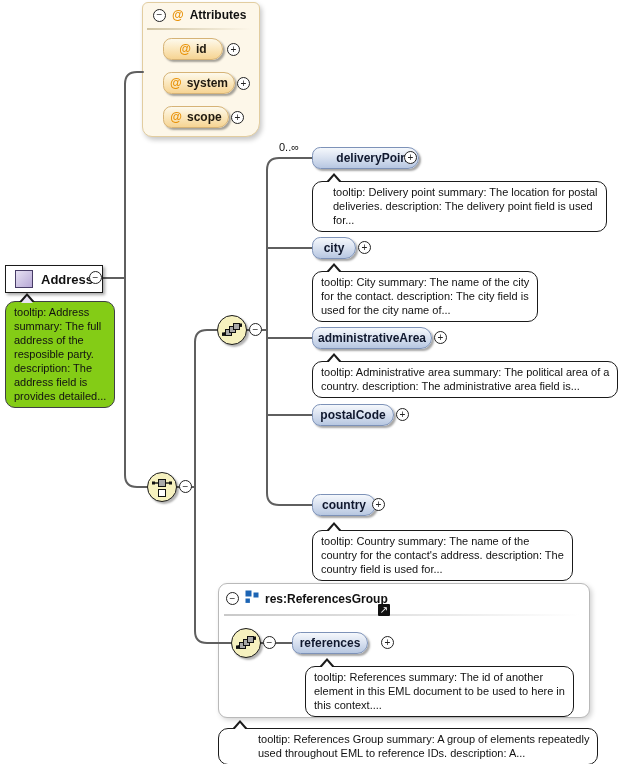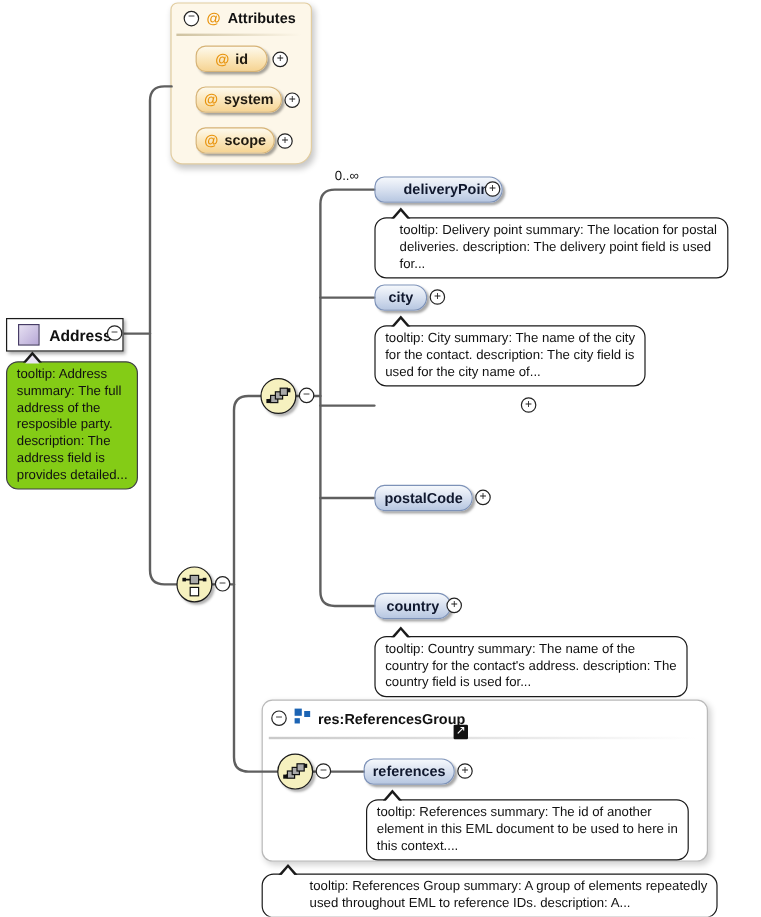--- a/index.html
+++ b/index.html
@@ -154,21 +154,26 @@
 for...</div>
 
   <div class="pill el-pill" style="left:312px;top:237px;width:42px;">
     <span>city</span>
   </div>
   <span class="pm" style="left:358px;top:241px;">+</span>
   <div class="tooltip" style="left:312px;top:271px;">tooltip: City summary: The name of the city
 for the contact. description: The city field is
 used for the city name of...</div>
 
+  <div class="pill el-pill" style="left:312px;top:327px;width:118px;">
+    <span>administrativeArea</span>
+  </div>
   <span class="pm" style="left:434px;top:331px;">+</span>
+  <div class="tooltip" style="left:312px;top:361px;">tooltip: Administrative area summary: The political area of a
+country. description: The administrative area field is...</div>
 
   <div class="pill el-pill" style="left:312px;top:404px;width:80px;">
     <span>postalCode</span>
   </div>
   <span class="pm" style="left:396px;top:408px;">+</span>
 
   <div class="pill el-pill" style="left:312px;top:494px;width:62px;">
     <span>country</span>
   </div>
   <span class="pm" style="left:372px;top:498px;">+</span>
@@ -194,21 +199,21 @@
       <line x1="2" y1="15" x2="20" y2="6" stroke="#111" stroke-width="1.4"></line>
       <rect x="1" y="13.5" width="3.4" height="3.4" fill="#111"></rect>
       <rect x="17.6" y="4.5" width="3.4" height="3.4" fill="#111"></rect>
       <rect x="4.5" y="10.5" width="6" height="6" fill="#a9a9a9" stroke="#111"></rect>
       <rect x="8.5" y="7.5" width="6" height="6" fill="#a9a9a9" stroke="#111"></rect>
       <rect x="12.5" y="4.5" width="6" height="6" fill="#a9a9a9" stroke="#111"></rect>
     </svg>
   </div>
   <span class="pm" style="left:263px;top:636px;">−</span>
 
-  <div class="pill el-pill" style="left:303px;top:632px;width:74px;">
+  <div class="pill el-pill" style="left:292px;top:632px;width:74px;">
     <span>references</span>
   </div>
   <span class="pm" style="left:381px;top:636px;">+</span>
   <div class="tooltip" style="left:305px;top:666px;">tooltip: References summary: The id of another
 element in this EML document to be used to here in
 this context....</div>
 
   <div class="tooltip" style="left:218px;top:728px;padding-left:39px;">tooltip: References Group summary: A group of elements repeatedly
 used throughout EML to reference IDs. description: A...</div>
 

